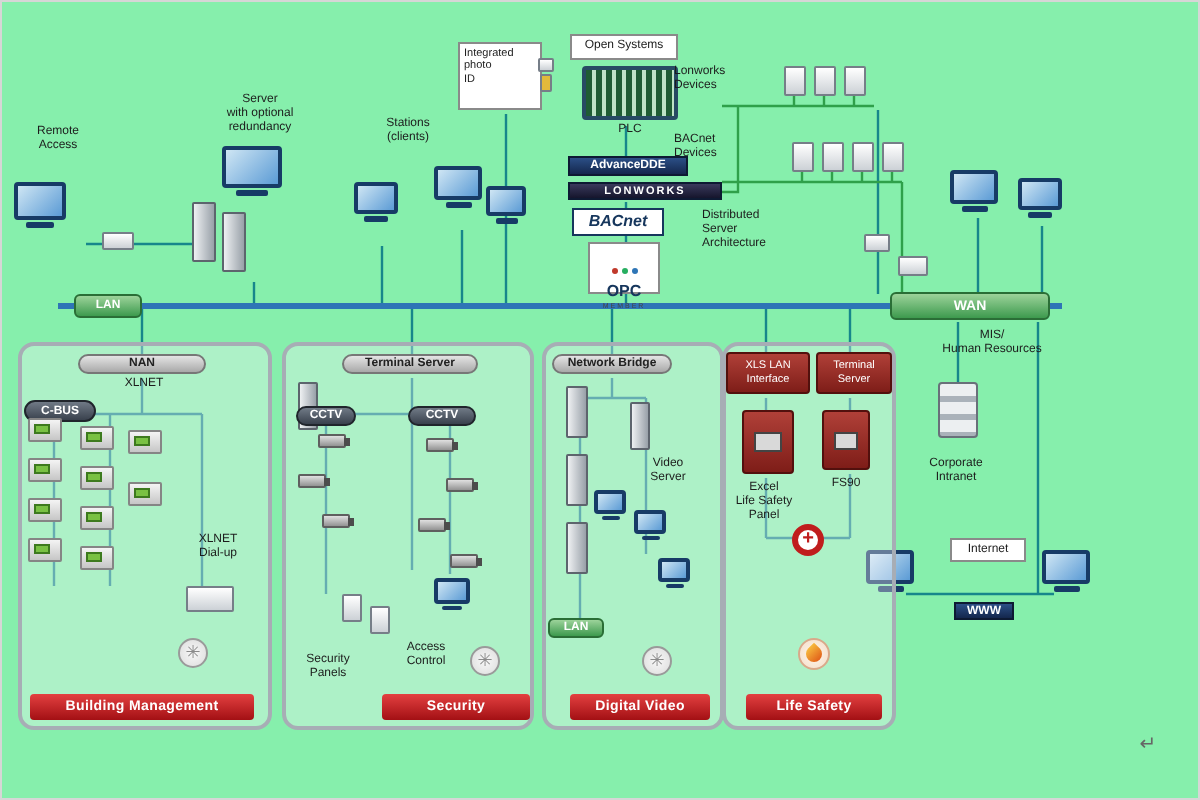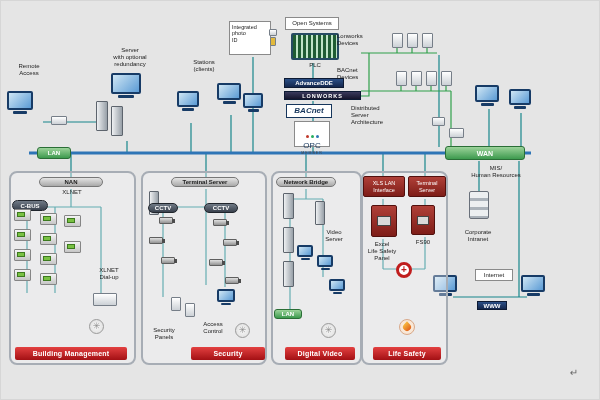--- a/index.html
+++ b/index.html
@@ -1,18 +1,18 @@
 <!DOCTYPE html>
 <html><head>
 <meta charset="utf-8">
 <style>
   *{margin:0;padding:0;box-sizing:border-box}
   html,body{background:#fff}
   body{font-family:"Liberation Sans",sans-serif}
-  .canvas{position:relative;width:600px;height:400px;background:#e5e5e5;border:1px solid #d6d6d6;overflow:hidden}
+  .canvas{position:relative;width:600px;height:400px;background:#86efac;border:1px solid #d6d6d6;overflow:hidden}
   .abs{position:absolute}
   .lbl{position:absolute;font-size:6px;line-height:1.15;color:#1c1c1c;white-space:pre-line;text-align:center}
   .pill{position:absolute;border-radius:6px;font-size:6px;display:flex;align-items:center;justify-content:center;font-weight:bold}
   .pill.gray{background:linear-gradient(#e4e4e4,#a9a9a9);border:1px solid #777;color:#222}
   .pill.dark{background:linear-gradient(#707a86,#39414d);border:1px solid #20252c;color:#fff}
   .greenbar{position:absolute;background:linear-gradient(#9cd39a,#3d9a4e);border:1px solid #2a6e36;color:#fff;font-weight:bold;display:flex;align-items:center;justify-content:center;border-radius:3px}
   .redbar{position:absolute;background:linear-gradient(#e34040,#a31014);color:#fff;font-size:7px;font-weight:bold;display:flex;align-items:center;justify-content:center;border-radius:2px;letter-spacing:.2px}
   .panel{position:absolute;border:2px solid #a7adb5;border-radius:8px;background:rgba(246,247,249,.35)}
   .redbox{position:absolute;background:linear-gradient(#b04038,#7e1d18);border:1px solid #52100d;color:#fff;font-size:5.5px;line-height:1.1;display:flex;align-items:center;justify-content:center;text-align:center;white-space:pre-line;border-radius:2px}
   .bluebar{position:absolute;color:#fff;font-weight:bold;display:flex;align-items:center;justify-content:center;background:linear-gradient(#2b4f86,#14274d);border:1px solid #0d1a33}
@@ -26,21 +26,21 @@
   .cam{position:absolute;width:14px;height:7px;background:linear-gradient(#e0e0e0,#939393);border:1px solid #5f5f5f;border-radius:1px}
   .cam:after{content:"";position:absolute;right:-3px;top:1px;width:3px;height:4px;background:#4c4c4c}
   .dev{position:absolute;background:linear-gradient(#ffffff,#ccd1d6);border:1px solid #767e88;border-radius:1px}
   .fan{position:absolute;width:15px;height:15px;border:1px solid #9a9a9a;border-radius:50%;color:#8a8a8a;font-size:9px;line-height:13px;text-align:center;background:radial-gradient(#f8f8f8,#dcdcdc)}
   .stack{position:absolute;background:repeating-linear-gradient(#eceff1 0 6px,#aab2ba 6px 9px);border:1px solid #69707a;border-radius:2px}
   .plcrack{position:absolute;background:repeating-linear-gradient(90deg,#1f5c33 0 3px,#bfe3c6 3px 5px);border:2px solid #274a63;border-radius:2px}
   .hub{position:absolute;width:16px;height:16px;border:3px solid #c01d1d;border-radius:50%;color:#c01d1d;font-weight:bold;font-size:10px;line-height:10px;text-align:center;background:#fff}
   .flamewrap{position:absolute;width:16px;height:16px;border:1px solid #d9a98a;border-radius:50%;background:radial-gradient(#fff6ec,#f3ddc8)}
   .flame{width:8px;height:8px;background:linear-gradient(#f6b93d,#e2611b);border-radius:50% 0 50% 50%;transform:rotate(-45deg);margin:3px auto 0}
   .opcbox{position:absolute;border:1px solid #8a8a8a;background:#fff;text-align:center}
-  .opcbox .o{font-size:8px;font-weight:normal;color:#16365c;line-height:1.1}
+  .opcbox .o{font-size:8px;font-weight:bold;color:#16365c;line-height:1.1}
   .opcbox .m{font-size:3.5px;color:#444;letter-spacing:1px}
   .dots span{display:inline-block;width:3px;height:3px;border-radius:50%;margin:0 1px}
 </style>
 </head>
 <body>
 
 <div class="canvas">
 
   <svg class="abs" width="600" height="400" style="left:0;top:0">
     <g stroke="#17868b" stroke-width="1.2" fill="none">

